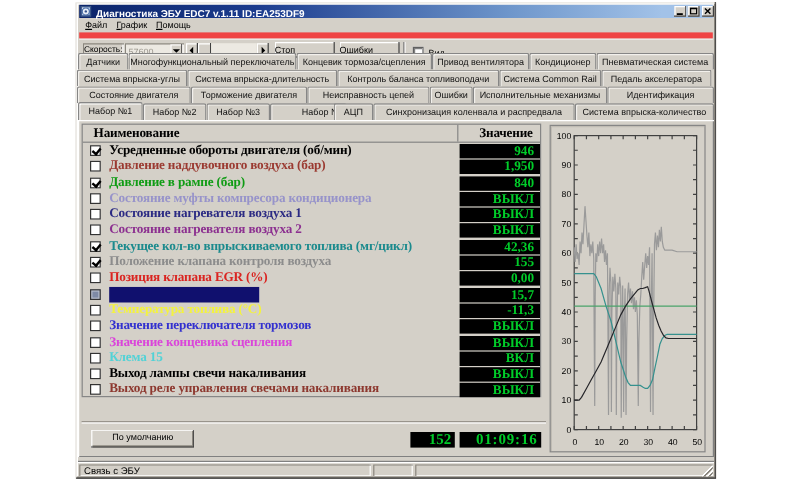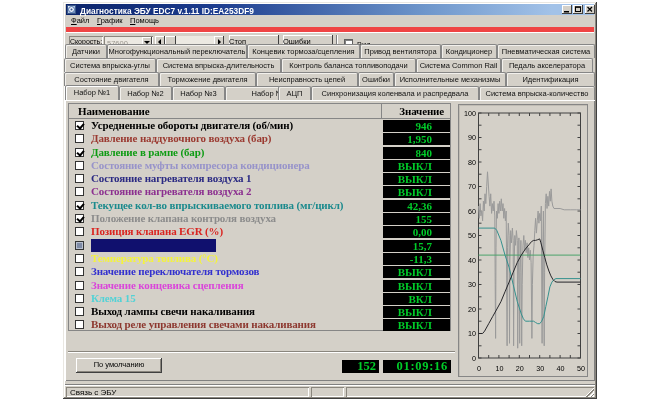--- a/index.html
+++ b/index.html
@@ -35,21 +35,21 @@
 .ghdr .h2{position:absolute;left:314px;top:0;width:67px;height:14px;text-align:right;padding:1px 6px 0 0;}
 .rows{position:absolute;left:0;top:15px;width:381px;}
 .row{position:relative;height:13.3px;}
 .row .name{position:absolute;left:0;top:0;width:313px;height:13.3px;white-space:nowrap;overflow:hidden;}
 .cbx{position:absolute;left:6px;top:2px;width:9px;height:9px;background:#fff;border:1px solid #333;}
 .cbx.on:before{content:"";position:absolute;left:1px;top:1px;width:5px;height:3px;border-left:2px solid #000;border-bottom:2px solid #000;transform:rotate(-50deg);}
 .cbx.gr{background:#b9c0cf;}
 .cbx.gr:before{content:"";position:absolute;left:1px;top:1px;width:5px;height:5px;background:#7e8aa5;}
 .row .name > span:nth-child(2){position:absolute;left:22px;top:0;line-height:13.5px;}
 .hlt{position:absolute;left:19px;top:0;height:13px;line-height:13.5px;background:#10106e;color:#fff;padding:16px 5px 0 4px;}
-.row .val{position:absolute;left:314px;top:1px;width:67px;height:12px;background:#000;color:#00cc29;text-align:right;padding-right:18px;line-height:12.5px;font-size:11px;letter-spacing:0;}
+.row .val{position:absolute;left:314px;top:1px;width:67px;height:12px;background:#000;color:#00cc29;text-align:right;padding-right:5px;line-height:12.5px;font-size:11px;letter-spacing:0;}
 .chartpanel{position:absolute;left:393px;top:4px;width:130px;height:273px;border:1px solid #868686;box-shadow:inset 1px 1px 0 #c0bcb4;}
 .groove{position:absolute;left:3px;top:251px;width:387px;height:2px;border-top:1px solid #8a867e;border-bottom:1px solid #fff;}
 .defbtn{position:absolute;left:11px;top:258px;width:86px;height:15px;background:#d4d0c8;box-shadow:inset -1px -1px 0 #404040,inset 1px 1px 0 #fff,inset -2px -2px 0 #8a867e;font-size:7.5px;text-align:center;line-height:14px;}
 .counter{position:absolute;top:260px;height:13px;background:#000;color:#00cc29;font-family:"Liberation Serif",serif;font-weight:bold;font-size:12.5px;text-align:right;line-height:12.5px;padding-right:3px;}
 .statusbar{position:absolute;left:2px;top:382px;width:530px;height:13px;border-top:1px solid #808080;box-shadow:inset 0 1px 0 #fff;font-size:8px;}
 .spanel{position:absolute;top:2px;height:10px;box-shadow:inset 1px 1px 0 #8a867e,inset -1px -1px 0 #fff;padding:1px 0 0 4px;}
 .grip{position:absolute;right:1px;top:3px;width:9px;height:9px;background:linear-gradient(135deg,transparent 45%,#fff 45%,#fff 55%,#8a867e 55%,#8a867e 63%,transparent 63%,transparent 70%,#fff 70%,#fff 78%,#8a867e 78%,#8a867e 86%,transparent 86%);}
 </style></head>
 <body>
 <div class="win">

